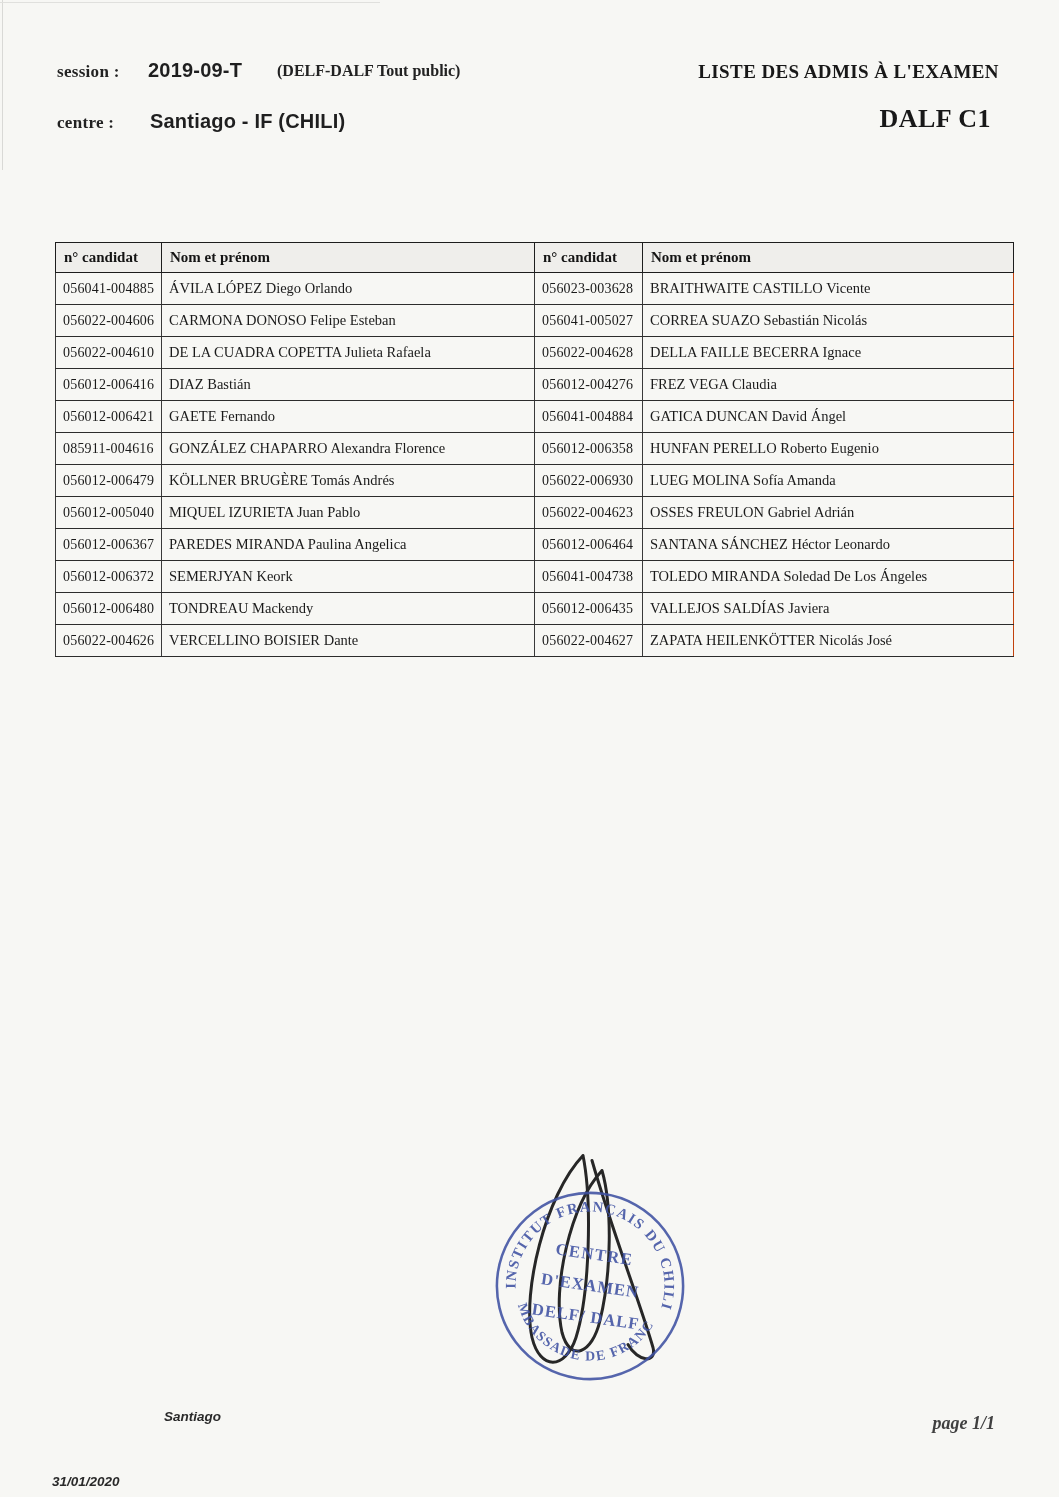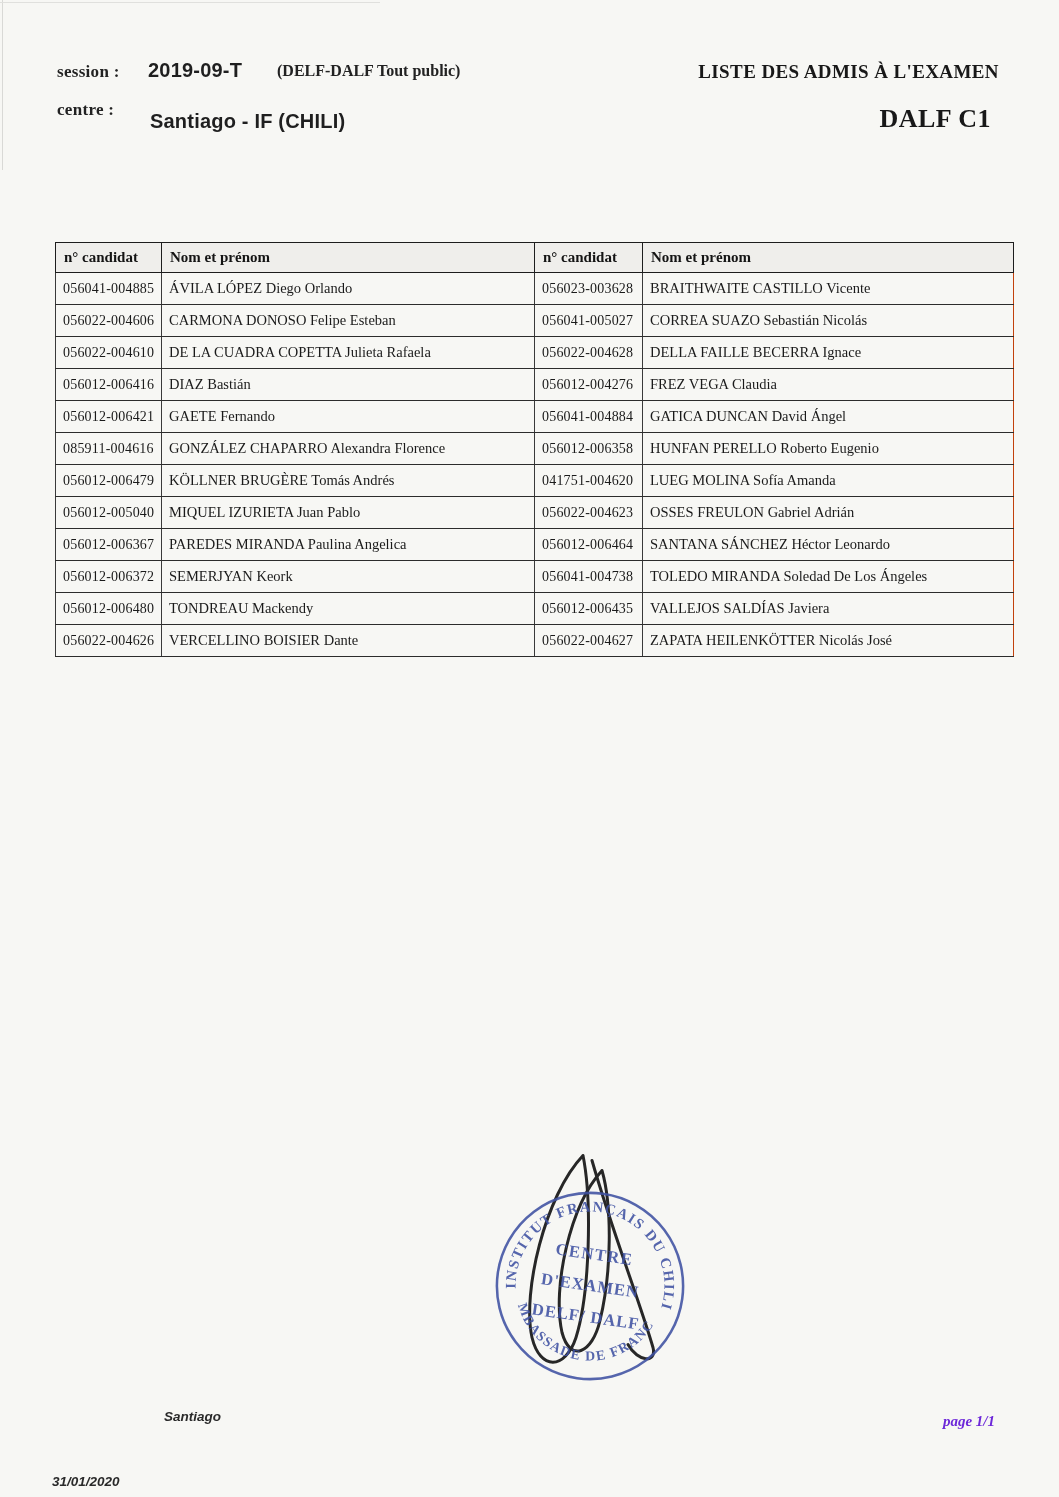--- a/index.html
+++ b/index.html
@@ -73,38 +73,38 @@
 
   .footer-date{
     font-family:"Liberation Sans", sans-serif;
     font-style:italic;font-weight:bold;font-size:13.5px;color:#2a2a2a;
   }
   .footer-city{
     font-family:"Liberation Sans", sans-serif;
     font-style:italic;font-weight:bold;font-size:13.5px;color:#2a2a2a;margin-left:12px;
   }
   .footer-page{
-    font-style:italic;font-weight:bold;font-size:15px;color:#6d28d9;
+    font-style:italic;font-weight:bold;font-size:18px;color:#404040;
   }
 </style>
 </head>
 <body>
 
 <div class="page">
 
   <div class="scan-edge-v"></div>
   <div class="scan-edge-h"></div>
 
   <span class="abs session-label" style="left:57px;top:62px;">session :</span>
   <span class="abs session-value" style="left:148px;top:59px;">2019-09-T</span>
   <span class="abs session-note" style="left:277px;top:62px;">(DELF-DALF Tout public)</span>
 
   <span class="abs doc-title" style="right:60px;top:61px;">LISTE DES ADMIS À L'EXAMEN</span>
 
-  <span class="abs centre-label" style="left:57px;top:100px;">centre :</span>
+  <span class="abs centre-label" style="left:57px;top:113px;">centre :</span>
   <span class="abs centre-value" style="left:150px;top:110px;">Santiago - IF (CHILI)</span>
 
   <span class="abs exam-title" style="right:68px;top:104px;">DALF C1</span>
 
   <table class="results">
     <colgroup>
       <col class="c-id">
         <col class="c-name">
         <col class="c-id2">
         <col class="c-name2">
@@ -150,21 +150,21 @@
         </tr>
         <tr>
           <td class="id-cell">085911-004616</td>
           <td class="name-cell">GONZÁLEZ CHAPARRO Alexandra Florence</td>
           <td class="id-cell">056012-006358</td>
           <td class="name-cell">HUNFAN PERELLO Roberto Eugenio</td>
         </tr>
         <tr>
           <td class="id-cell">056012-006479</td>
           <td class="name-cell">KÖLLNER BRUGÈRE Tomás Andrés</td>
-          <td class="id-cell">041751-004620</td>
+          <td class="id-cell">056022-006930</td>
           <td class="name-cell">LUEG MOLINA Sofía Amanda</td>
         </tr>
         <tr>
           <td class="id-cell">056012-005040</td>
           <td class="name-cell">MIQUEL IZURIETA Juan Pablo</td>
           <td class="id-cell">056022-004623</td>
           <td class="name-cell">OSSES FREULON Gabriel Adrián</td>
         </tr>
         <tr>
           <td class="id-cell">056012-006367</td>

